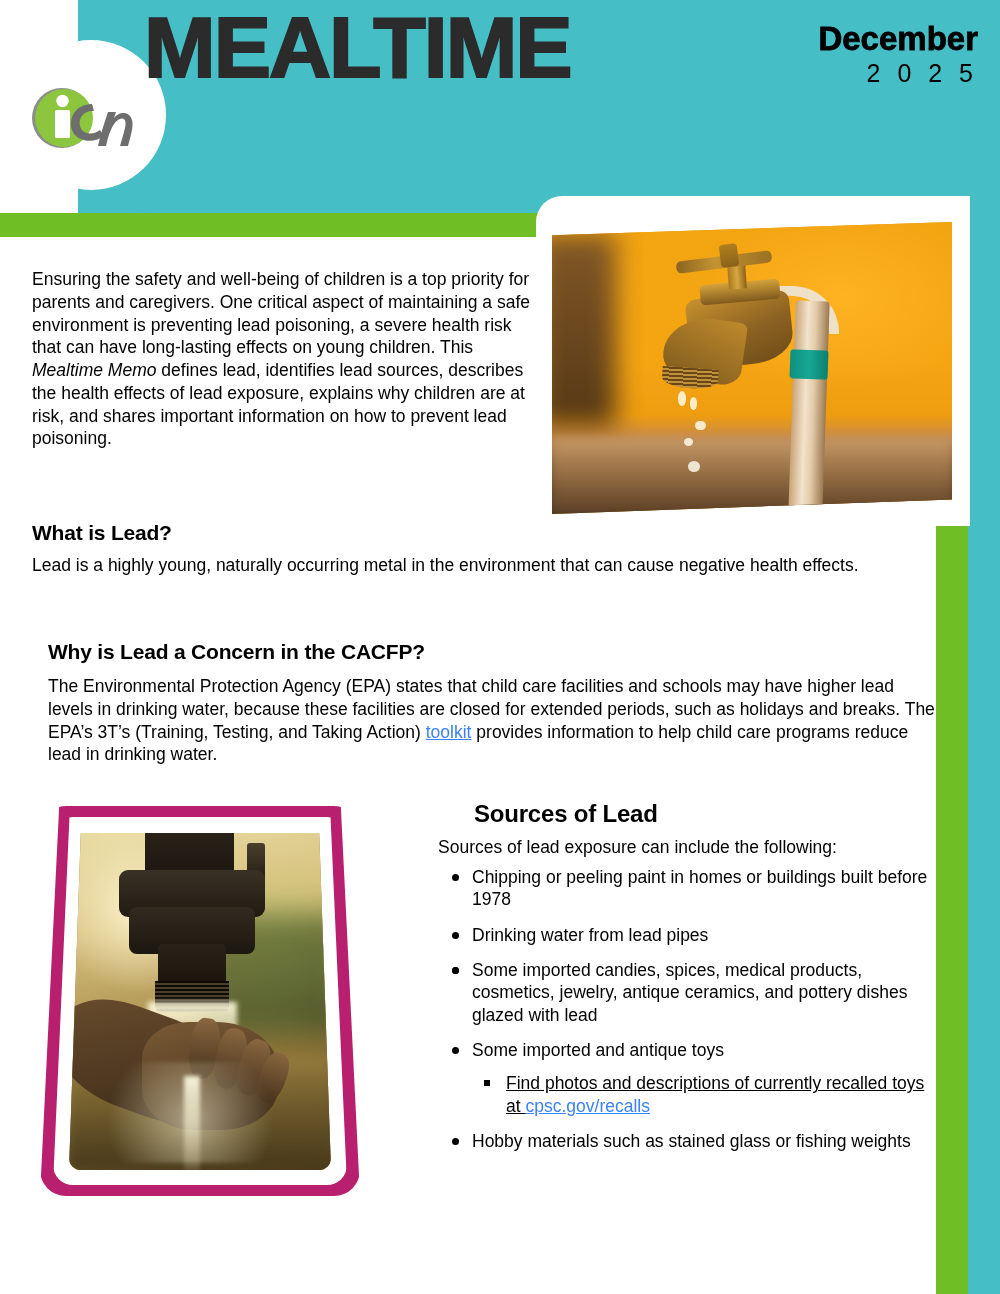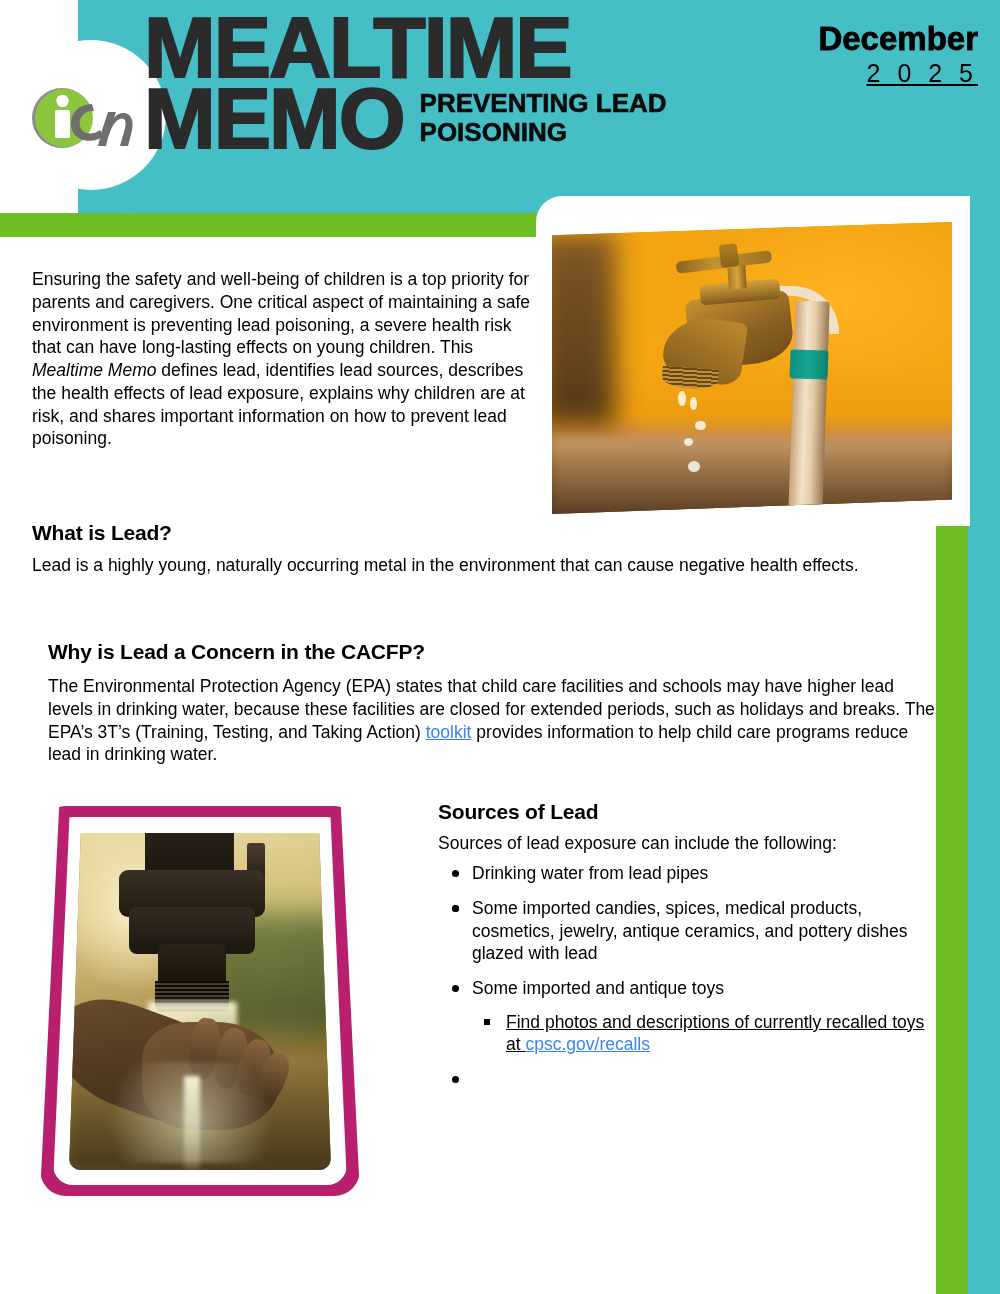--- a/index.html
+++ b/index.html
@@ -71,21 +71,21 @@
   }
 
   .date-block{
     position:absolute; top:22px; right:22px; text-align:right; z-index:7;
   }
   .date-month{
     font-weight:bold; font-size:33px; line-height:1.0; color:#000;
     -webkit-text-stroke:0.8px #000;
   }
   .date-year{
-    font-weight:normal; font-size:25px; letter-spacing:5px; color:#000; margin-top:4px;text-decoration:underline;
+    font-weight:normal; font-size:25px; letter-spacing:5px; color:#000; margin-top:4px;
   }
 
   
   .green-bar{
     position:absolute; top:213px; left:0; width:968px; height:24px;
     background:#6FBE26; z-index:3;
   }
 
   
   .photo-card{
@@ -299,21 +299,21 @@
   .hp-stream{
     position:absolute; left:44%; top:72%; width:6%; height:28%;
     background:linear-gradient(180deg,rgba(255,252,232,.92),rgba(255,248,210,.15));
     filter:blur(2px);
   }
 
   
   .sources{
     position:absolute; top:800px; left:438px; width:490px;
   }
-  .sources .h2{ font-size:21px; }
+  .sources .h2{ font-size:24px;margin-left:36px; }
   .sources .lead-line{ font-size:17.5px; line-height:1.30; margin-top:8px; }
 
   ul.bullets{ list-style:none; margin-top:7px; }
   ul.bullets > li{
     position:relative; padding-left:34px; margin-bottom:13px;
     font-size:17.5px; line-height:1.28;
   }
   ul.bullets > li > .bdot{
     position:absolute; left:14px; top:8px; width:7px; height:7px;
     background:#000; border-radius:50%;
@@ -343,27 +343,20 @@
     <circle cx="36" cy="40" r="29" fill="#8CC63E"></circle>
     <rect x="27" y="32" width="15" height="28" rx="1.5" fill="#ffffff"></rect>
     <circle cx="34.5" cy="23" r="6.2" fill="#ffffff"></circle>
     <path d="M64 26 C48 26 40 40 44 52 C48 64 66 66 76 58 L72 52 C64 58 54 56 52 48 C50 40 56 32 66 33 Z" fill="#6E6E6E"></path>
     <path d="M80 34 C76 46 72 58 70 68 L78 68 C80 58 84 46 90 42 C96 38 99 42 97 50 C95 58 93 64 92 68 L100 68 C102 60 106 48 104 42 C102 34 92 32 86 40 L88 34 Z" fill="#6E6E6E"></path>
   </svg>
 </div>
 
 <div class="title-block">
   <div class="title-main">MEALTIME</div>
-  <div class="title-line2-wrap">
-    <div class="title-main">MEMO</div>
-    <div class="title-sub">
-      <div>PREVENTING LEAD</div>
-      <div>POISONING</div>
-    </div>
-  </div>
 </div>
 
 <div class="date-block">
   <div class="date-month">December</div>
   <div class="date-year">2 0 2 5</div>
 </div>
 
 <div class="green-bar"></div>
 
 <div class="photo-card"></div>
@@ -424,23 +417,24 @@
     <div class="hp-f4"></div>
     <div class="hp-stream"></div>
     <div class="hp-spray"></div>
   </div>
 </div>
 
 <section class="sources">
   <h2 class="h2">Sources of Lead</h2>
   <p class="lead-line">Sources of lead exposure can include the following:</p>
   <ul class="bullets">
+    <li><span class="bdot"></span><span>Chipping or peeling paint in homes or buildings built before 1978</span></li>
     <li><span class="bdot"></span><span>Drinking water from lead pipes</span></li>
     <li><span class="bdot"></span></li>
     <li><span class="bdot"></span><span>Some imported candies, spices, medical products, cosmetics, jewelry, antique ceramics, and pottery dishes glazed with lead</span></li>
     <li><span class="bdot"></span><span>Some imported and antique toys</span>
       <ul class="sub">
         <li><span class="sdot"></span><span>Find photos and descriptions of currently recalled toys at </span><a class="link" href="#">cpsc.gov/recalls</a></li>
       </ul>
     </li>
-    <li><span class="bdot"></span></li>
+    <li><span class="bdot"></span><span>Hobby materials such as stained glass or fishing weights</span></li>
   </ul>
 </section>
 
 </body></html>

